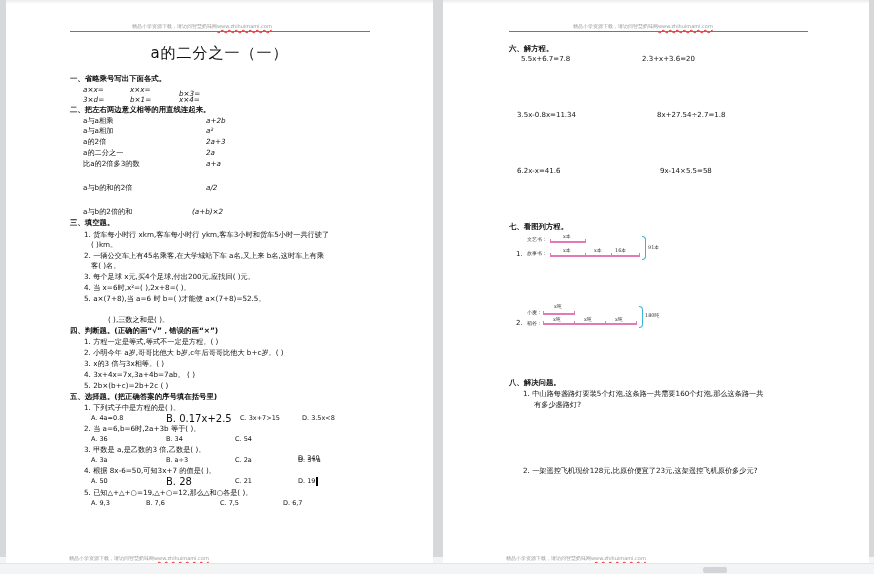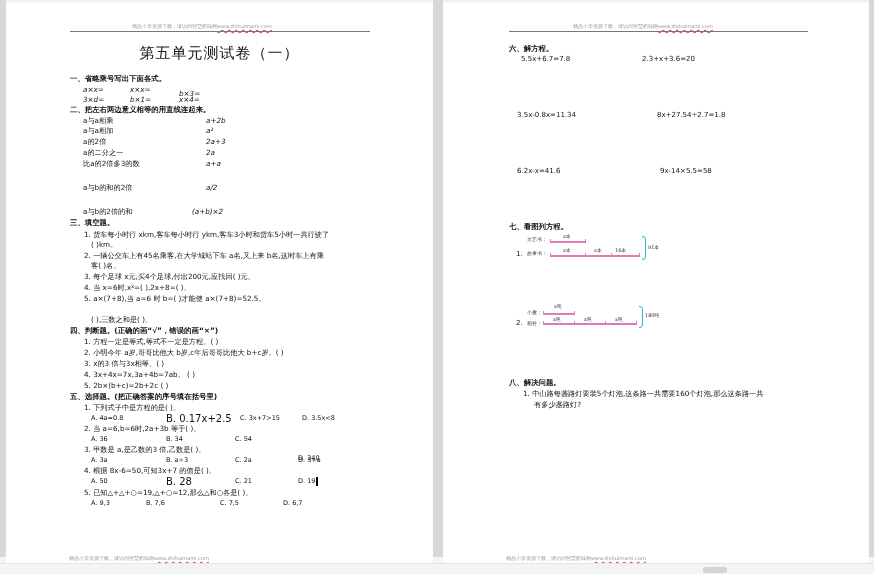--- a/index.html
+++ b/index.html
@@ -34,21 +34,21 @@
 <div class="gutter" style="left:433px;width:10px;"></div>
 <div class="gutter" style="left:869px;width:5px;"></div>
 
 <div class="page" id="page1">
   <div class="page-top-shade"></div>
   <div class="hdr" style="left:126px;">
     <span>精品小学资源下载，请访问智慧奶味网</span><span class="url">www.zhihuimami.com</span>
   </div>
   <div class="hdr-line" style="left:64px;width:300px;"></div>
 
-  <div class="title">第五单元测试卷（一）</div>
+  <div class="title">a的二分之一（一）</div>
 
   <div class="sec" style="left:64px;top:74px;">一、省略乘号写出下面各式。</div>
   <div class="t it" style="left:77px;top:85px;">a×x=</div>
   <div class="t it" style="left:124px;top:85px;">x×x=</div>
   <div class="t it" style="left:173px;top:89px;">b×3=</div>
   <div class="t it" style="left:77px;top:95px;">3×d=</div>
   <div class="t it" style="left:124px;top:95px;">b×1=</div>
   <div class="t it" style="left:173px;top:95px;">x×4=</div>
 
   <div class="sec" style="left:64px;top:105px;">二、把左右两边意义相等的用直线连起来。</div>
@@ -68,21 +68,21 @@
   <div class="t it" style="left:186px;top:207px;">(a+b)×2</div>
 
   <div class="sec" style="left:64px;top:218px;">三、填空题。</div>
   <div class="t" style="left:78px;top:230px;">1. 货车每小时行 xkm,客车每小时行 ykm,客车3小时和货车5小时一共行驶了</div>
   <div class="t" style="left:85px;top:240px;">(        )km。</div>
   <div class="t" style="left:78px;top:251px;">2. 一辆公交车上有45名乘客,在大学城站下车 a名,又上来 b名,这时车上有乘</div>
   <div class="t" style="left:85px;top:261px;">客(              )名。</div>
   <div class="t" style="left:78px;top:272px;">3. 每个足球 x元,买4个足球,付出200元,应找回(        )元。</div>
   <div class="t" style="left:78px;top:283px;">4. 当 x=6时,x²=(        ),2x+8=(        )。</div>
   <div class="t" style="left:78px;top:294px;">5.  a×(7+8),当 a=6 时 b=(        )才能使 a×(7+8)=52.5。</div>
-  <div class="t" style="left:85px;top:315px;">(            ),三数之和是(            )。</div>
+  <div class="t" style="left:102px;top:315px;">(            ),三数之和是(            )。</div>
 
   <div class="sec" style="left:64px;top:326px;">四、判断题。(正确的画“√”，错误的画“×”)</div>
   <div class="t" style="left:78px;top:337px;">1. 方程一定是等式,等式不一定是方程。(      )</div>
   <div class="t" style="left:78px;top:348px;">2. 小明今年 a岁,哥哥比他大 b岁,c年后哥哥比他大 b+c岁。(      )</div>
   <div class="t" style="left:78px;top:359px;">3.  x的3 倍与3x相等。(      )</div>
   <div class="t" style="left:78px;top:370px;">4.  3x+4x=7x,3a+4b=7ab。        (      )</div>
   <div class="t" style="left:78px;top:381px;">5.  2b×(b+c)=2b+2c (      )</div>
 
   <div class="sec" style="left:64px;top:392px;">五、选择题。(把正确答案的序号填在括号里)</div>
   <div class="t" style="left:78px;top:403px;">1. 下列式子中是方程的是(        )。</div>
@@ -179,20 +179,21 @@
     <div class="tick" style="left:162px;top:321px;"></div>
     <div class="tick" style="left:193px;top:321px;"></div>
 
     <div class="brace" style="left:196px;top:306px;height:20px;"></div>
     <div class="lab" style="left:202px;top:312px;">180吨</div>
   </div>
 
   <div class="sec" style="left:66px;top:378px;">八、解决问题。</div>
   <div class="t" style="left:80px;top:389px;">1. 中山路每盏路灯要装5个灯泡,这条路一共需要160个灯泡,那么这条路一共</div>
   <div class="t" style="left:91px;top:400px;">有多少盏路灯?</div>
+  <div class="t" style="left:80px;top:466px;">2. 一架遥控飞机现价128元,比原价便宜了23元,这架遥控飞机原价多少元?</div>
 
   <div class="ftr" style="left:63px;">
     <span>精品小学资源下载，请访问智慧奶味网</span><span class="url">www.zhihuimami.com</span>
   </div>
 </div>
 
 <div class="scrollbar">
   <div class="scroll-thumb"></div>
 </div>
 

